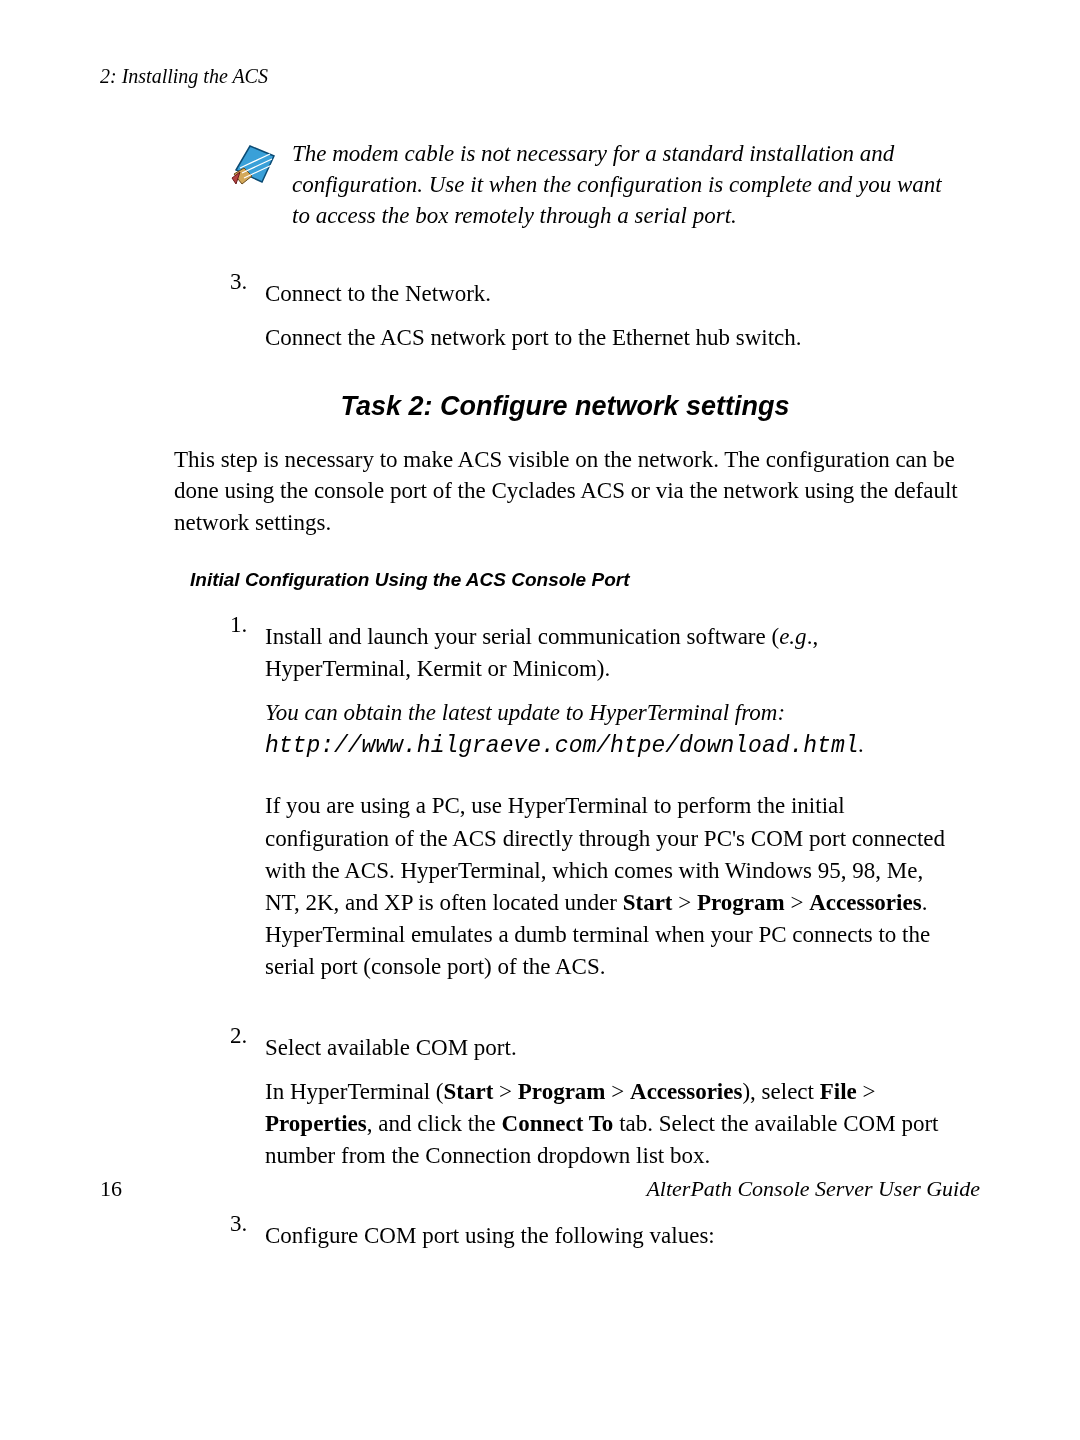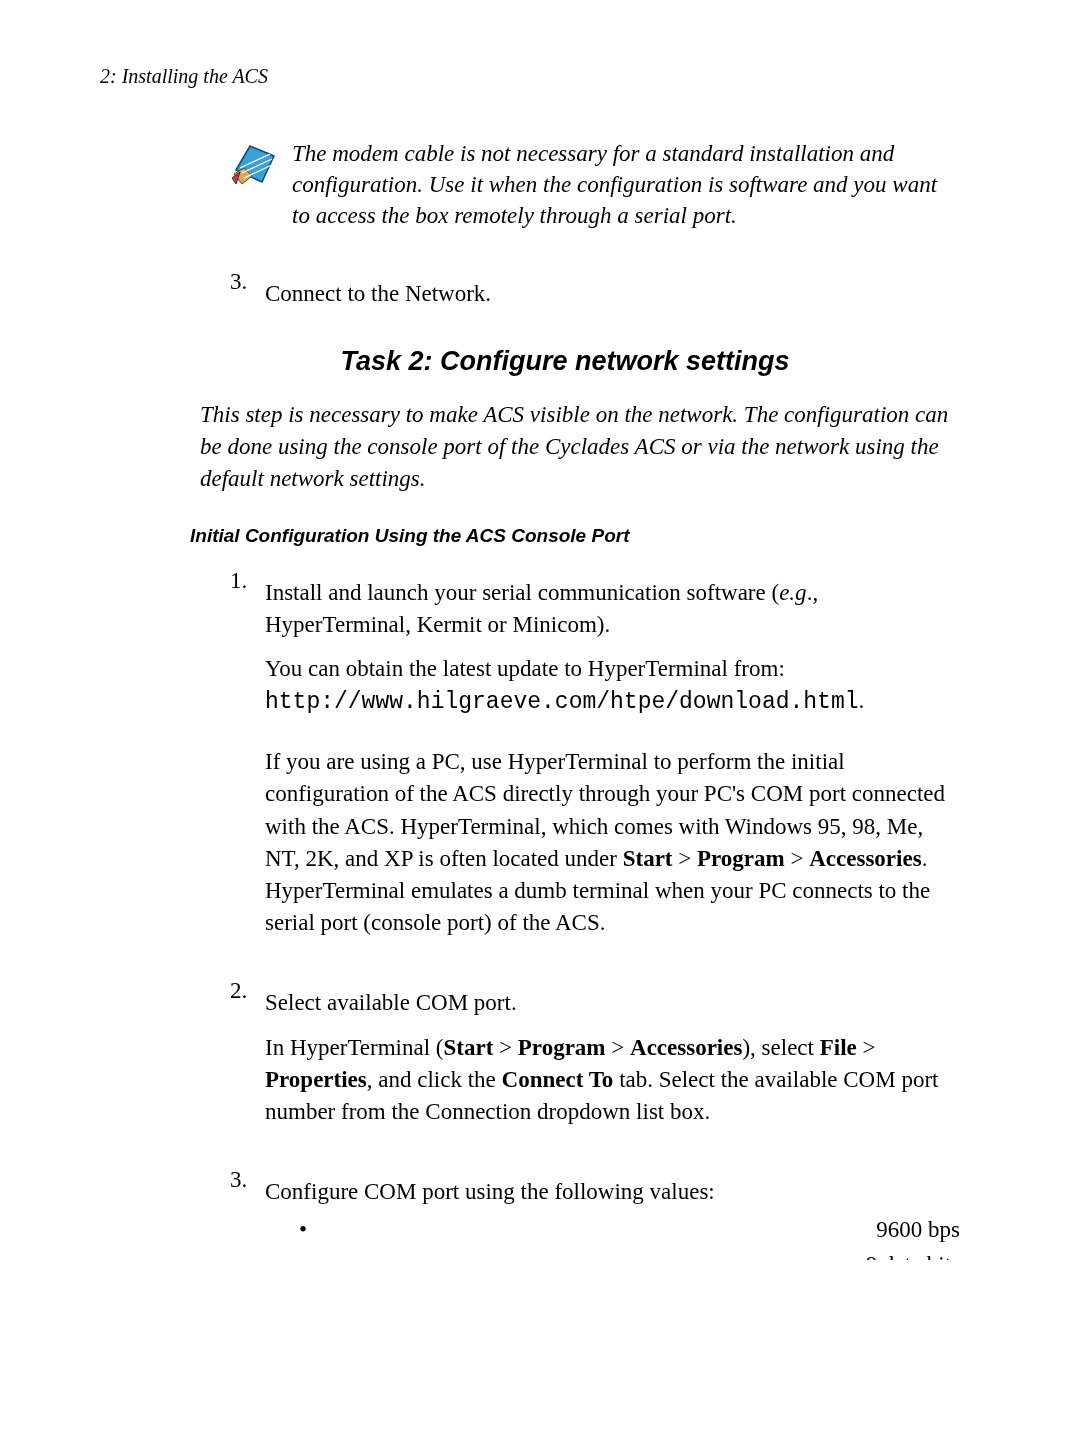--- a/index.html
+++ b/index.html
@@ -61,26 +61,25 @@
   }
   .task-heading {
     font-family: Arial, Helvetica, sans-serif;
     font-weight: bold;
     font-style: italic;
     font-size: 27px;
     margin: 28px 0 22px 50px;
     text-align: center;
   }
   .body-para {
-    margin-left: 100px;
+    margin-left: 74px;
     margin-right: 20px;
     font-size: 23px;
     line-height: 1.38;
     margin-bottom: 30px;
-    font-style: italic;
   }
   .subheading {
     font-family: Arial, Helvetica, sans-serif;
     font-weight: bold;
     font-style: italic;
     font-size: 19px;
     margin: 18px 0 18px 90px;
   }
   .mono {
     font-family: "Courier New", Courier, monospace;
@@ -123,43 +122,44 @@
 
   <div class="running-head">2: Installing the ACS</div>
 
   <div class="note-block">
     <svg class="note-icon" viewBox="0 0 50 50">
       <polygon points="6,30 20,6 44,16 32,42" fill="#3aa0d8" stroke="#0b4b74" stroke-width="1.5"></polygon>
       <polygon points="4,34 14,28 22,36 12,44" fill="#d4a95a" stroke="#6b4a1a" stroke-width="1"></polygon>
       <polygon points="2,38 10,32 6,44" fill="#b34242" stroke="#6b1a1a" stroke-width="1"></polygon>
       <path d="M10 28 L40 14 M12 33 L42 19 M14 38 L44 24" stroke="#ffffff" stroke-width="1.2" fill="none"></path>
     </svg>
-    <div class="note-text">The modem cable is not necessary for a standard installation and configuration. Use it when the configuration is software and you want to access the box remotely through a serial port.</div>
+    <div class="note-text">The modem cable is not necessary for a standard installation and configuration. Use it when the configuration is complete and you want to access the box remotely through a serial port.</div>
   </div>
 
   <div class="ordered-item">
     <div class="ordered-marker">3.</div>
     <div class="ordered-body">
       <p>Connect to the Network.</p>
+      <p>Connect the ACS network port to the Ethernet hub switch.</p>
     </div>
   </div>
 
   <div class="task-heading">Task 2: Configure network settings</div>
 
   <div class="body-para">This step is necessary to make ACS visible on the network. The configuration can be done using the console port of the Cyclades ACS or via the network using the default network settings.</div>
 
   <div class="subheading">Initial Configuration Using the ACS Console Port</div>
 
   <div class="ordered-item">
     <div class="ordered-marker">1.</div>
     <div class="ordered-body">
       <p>
         <span>Install and launch your serial communication software (</span><em>e.g</em><span>., HyperTerminal, Kermit or Minicom).</span>
       </p>
-      <p style="margin-bottom:28px;">
+      <p style="margin-bottom:28px;font-style:italic;">
         <span>You can obtain the latest update to HyperTerminal from:</span><br>
         <span class="mono">http://www.hilgraeve.com/htpe/download.html</span><span>.</span>
       </p>
       <p>
         <span>If you are using a PC, use HyperTerminal to perform the initial configuration of the ACS directly through your PC's COM port connected with the ACS. HyperTerminal, which comes with Windows 95, 98, Me, NT, 2K, and XP is often located under </span><b>Start</b><span> &gt; </span><b>Program</b><span> &gt; </span><b>Accessories</b><span>. HyperTerminal emulates a dumb terminal when your PC connects to the serial port (console port) of the ACS.</span>
       </p>
     </div>
   </div>
 
   <div class="ordered-item">
@@ -179,14 +179,18 @@
       <ul class="bullet-list">
         <li>9600 bps</li>
         <li>8 data bits</li>
         <li>No parity</li>
         <li>1 stop bit</li>
         <li>No http control</li>
       </ul>
     </div>
   </div>
 
+  <div class="footer">
+    <span>16</span>
+    <span class="footer-right">AlterPath Console Server User Guide</span>
+  </div>
 
 </div>
 
 </body></html>

